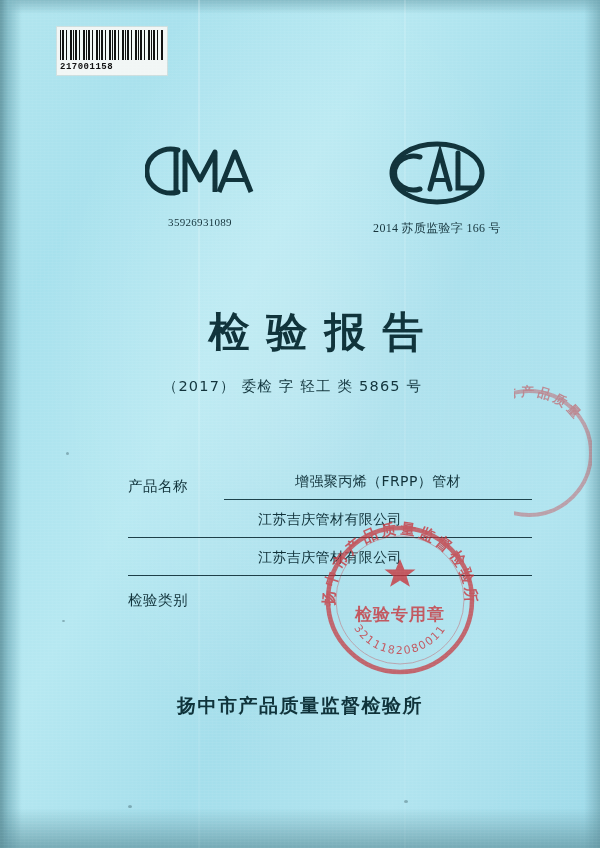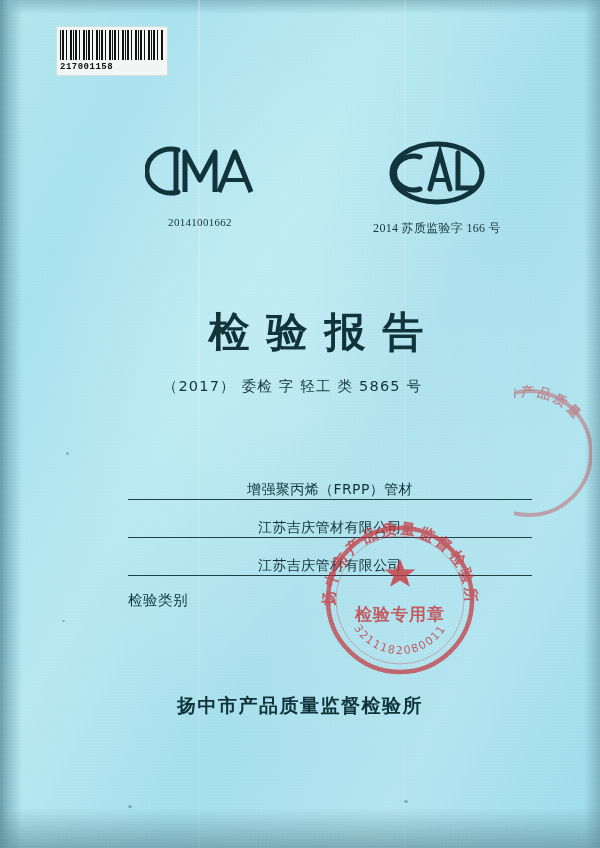--- a/index.html
+++ b/index.html
@@ -166,21 +166,21 @@
     flex: none;
   }
   .field-value {
     flex: 1;
     position: relative;
     border-bottom: 1.3px solid #1d4049;
     text-align: center;
     font-size: 14px;
     color: #11323a;
     font-family: "DejaVu Sans", sans-serif;
-    padding-bottom: 0;
+    padding-bottom: 8px;
     letter-spacing: .4px;
   }
 
   
   .issuer {
     position: absolute;
     left: 0; top: 693px;
     width: 600px;
     text-align: center;
     font-size: 19px;
@@ -235,41 +235,42 @@
   <div class="cma-wrap">
     <svg class="logo-svg" width="110" height="62" viewBox="0 0 110 62">
       <g fill="none" stroke="#11333b" stroke-width="5">
         <path d="M33 10 A24 22 0 1 0 33 52" stroke-linecap="round"></path>
         <path d="M31 10 L31 52"></path>
         <path d="M40 52 L40 12 L55 40 L70 12 L70 52" stroke-linejoin="round"></path>
         <path d="M74 52 L90 12 L106 52" stroke-linejoin="round"></path>
         <path d="M80 40 L100 40" stroke-width="4"></path>
       </g>
     </svg>
-    <div class="logo-code">20141001662</div>
+    <div class="logo-code">35926931089</div>
   </div>
 
   <div class="cal-wrap">
     <svg class="logo-svg" width="118" height="66" viewBox="0 0 118 66">
       <g fill="none" stroke="#11333b" stroke-width="5" stroke-linecap="round">
         <ellipse cx="59" cy="33" rx="45" ry="29"></ellipse>
         <path d="M42 17 A19 17 0 1 0 42 49"></path>
         <path d="M52 49 L62 13 L72 49"></path>
         <path d="M56 40 L68 40" stroke-width="4"></path>
         <path d="M80 13 L80 48 L96 48"></path>
       </g>
     </svg>
     <div class="logo-code">2014 苏质监验字 166 号</div>
   </div>
 
   <div class="title">检验报告</div>
   <div class="subtitle">（2017） 委检 字 轻工 类 5865 号</div>
 
   <div class="fields">
     <div class="field-row">
+      <div class="field-label">产品名称</div>
       <div class="field-value">增强聚丙烯（FRPP）管材</div>
     </div>
     <div class="field-row">
       <div class="field-value">江苏吉庆管材有限公司</div>
     </div>
     <div class="field-row">
       <div class="field-value">江苏吉庆管材有限公司</div>
     </div>
     <div class="field-row">
       <div class="field-label">检验类别</div>

